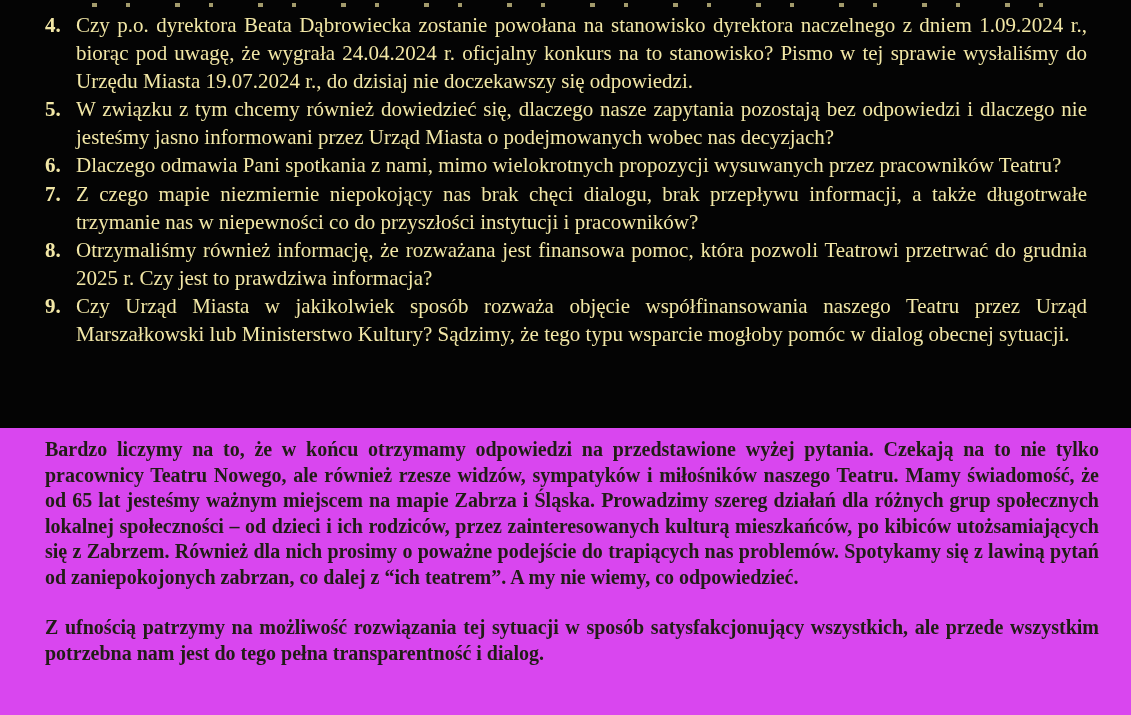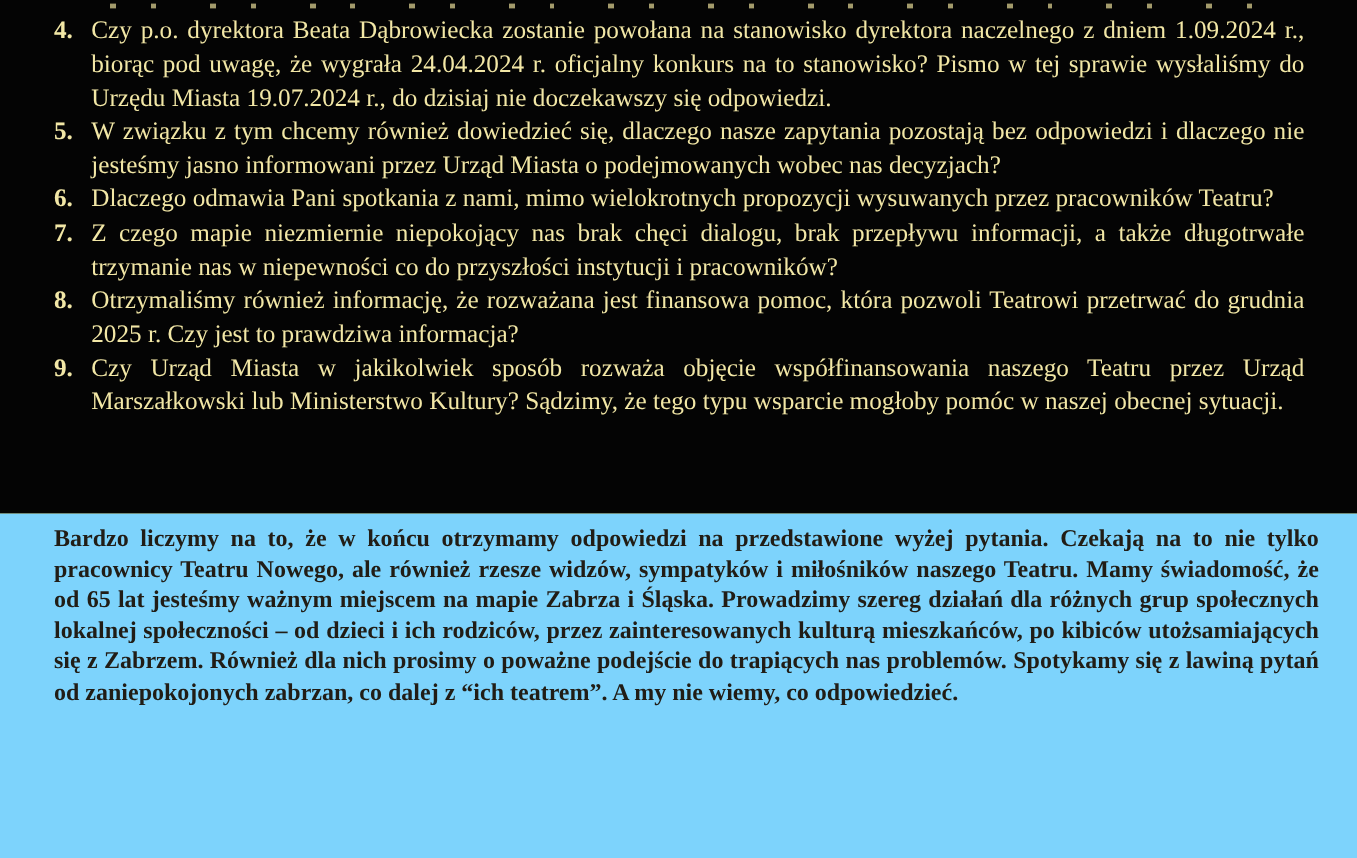--- a/index.html
+++ b/index.html
@@ -53,21 +53,21 @@
     font-weight: normal;
     font-size: 21px;
     line-height: 28px;
     text-align: justify;
   }
 
   
   .yellow-section {
     width: 1131px;
     height: 287px;
-    background: #7dd3fc;
+    background: #d946ef;
     padding: 9px 32px 0 45px;
     overflow: hidden;
   }
 
   .y-para {
     color: #211d16;
     font-weight: bold;
     font-size: 20px;
     line-height: 25.5px;
     text-align: justify;
@@ -100,22 +100,23 @@
       <li class="q-item">
         <span class="q-num">7.</span>
         <span class="q-text">Z czego mapie niezmiernie niepokojący nas brak chęci dialogu, brak przepływu informacji, a także długotrwałe trzymanie nas w niepewności co do przyszłości instytucji i pracowników?</span>
       </li>
       <li class="q-item">
         <span class="q-num">8.</span>
         <span class="q-text">Otrzymaliśmy również informację, że rozważana jest finansowa pomoc, która pozwoli Teatrowi przetrwać do grudnia 2025 r. Czy jest to prawdziwa informacja?</span>
       </li>
       <li class="q-item">
         <span class="q-num">9.</span>
-        <span class="q-text">Czy Urząd Miasta w jakikolwiek sposób rozważa objęcie współfinansowania naszego Teatru przez Urząd Marszałkowski lub Ministerstwo Kultury? Sądzimy, że tego typu wsparcie mogłoby pomóc w naszej obecnej sytuacji.</span>
+        <span class="q-text">Czy Urząd Miasta w jakikolwiek sposób rozważa objęcie współfinansowania naszego Teatru przez Urząd Marszałkowski lub Ministerstwo Kultury? Sądzimy, że tego typu wsparcie mogłoby pomóc w dialog obecnej sytuacji.</span>
       </li>
     </ol>
   </div>
 
   <div class="yellow-section">
     <p class="y-para">Bardzo liczymy na to, że w końcu otrzymamy odpowiedzi na przedstawione wyżej pytania. Czekają na to nie tylko pracownicy Teatru Nowego, ale również rzesze widzów, sympatyków i miłośników naszego Teatru. Mamy świadomość, że od 65 lat jesteśmy ważnym miejscem na mapie Zabrza i Śląska. Prowadzimy szereg działań dla różnych grup społecznych lokalnej społeczności – od dzieci i ich rodziców, przez zainteresowanych kulturą mieszkańców, po kibiców utożsamiających się z Zabrzem. Również dla nich prosimy o poważne podejście do trapiących nas problemów. Spotykamy się z lawiną pytań od zaniepokojonych zabrzan, co dalej z “ich teatrem”. A my nie wiemy, co odpowiedzieć.</p>
+    <p class="y-para">Z ufnością patrzymy na możliwość rozwiązania tej sytuacji w sposób satysfakcjonujący wszystkich, ale przede wszystkim potrzebna nam jest do tego pełna transparentność i dialog.</p>
   </div>
 
 </div>
 
 </body></html>

